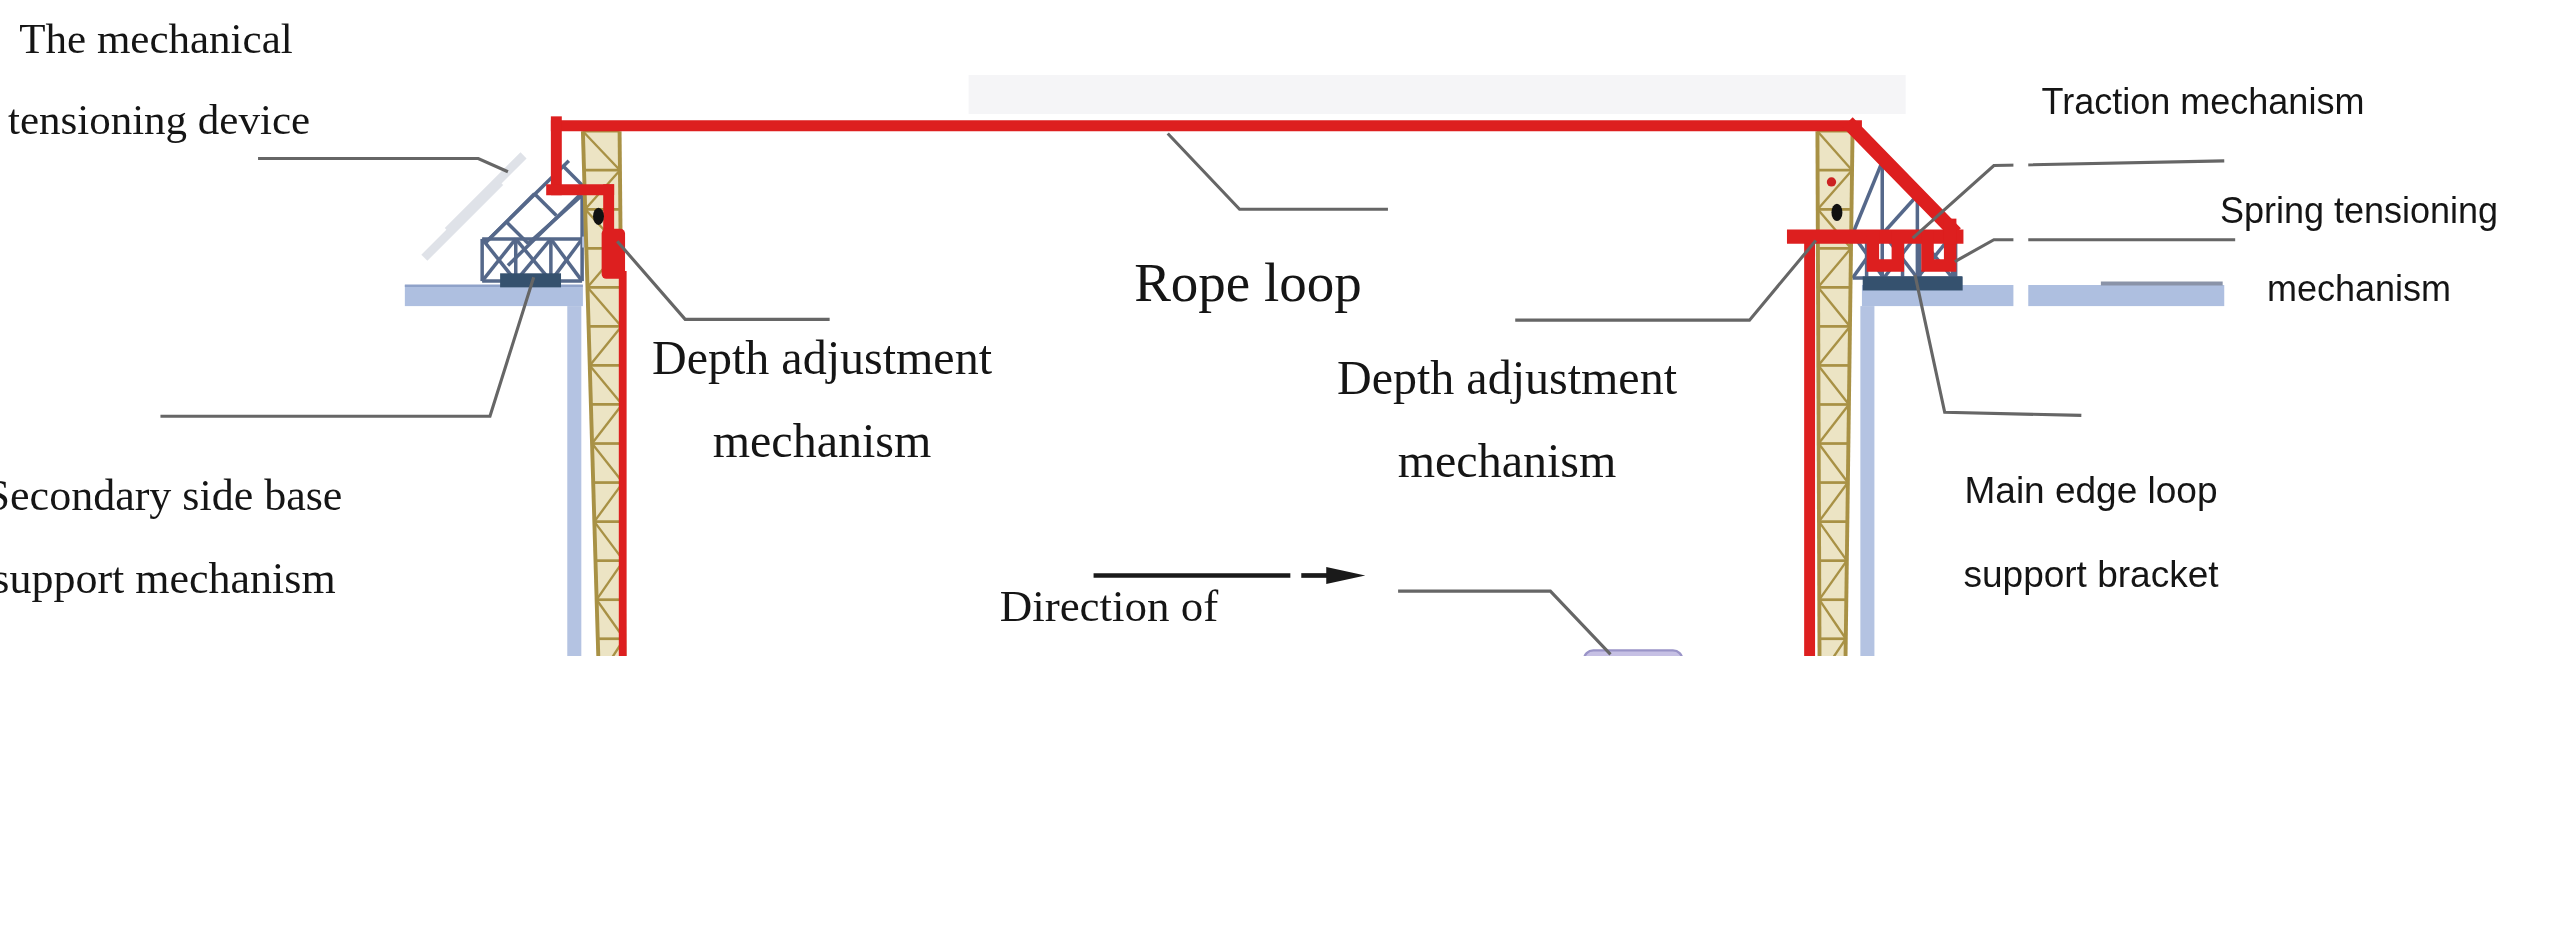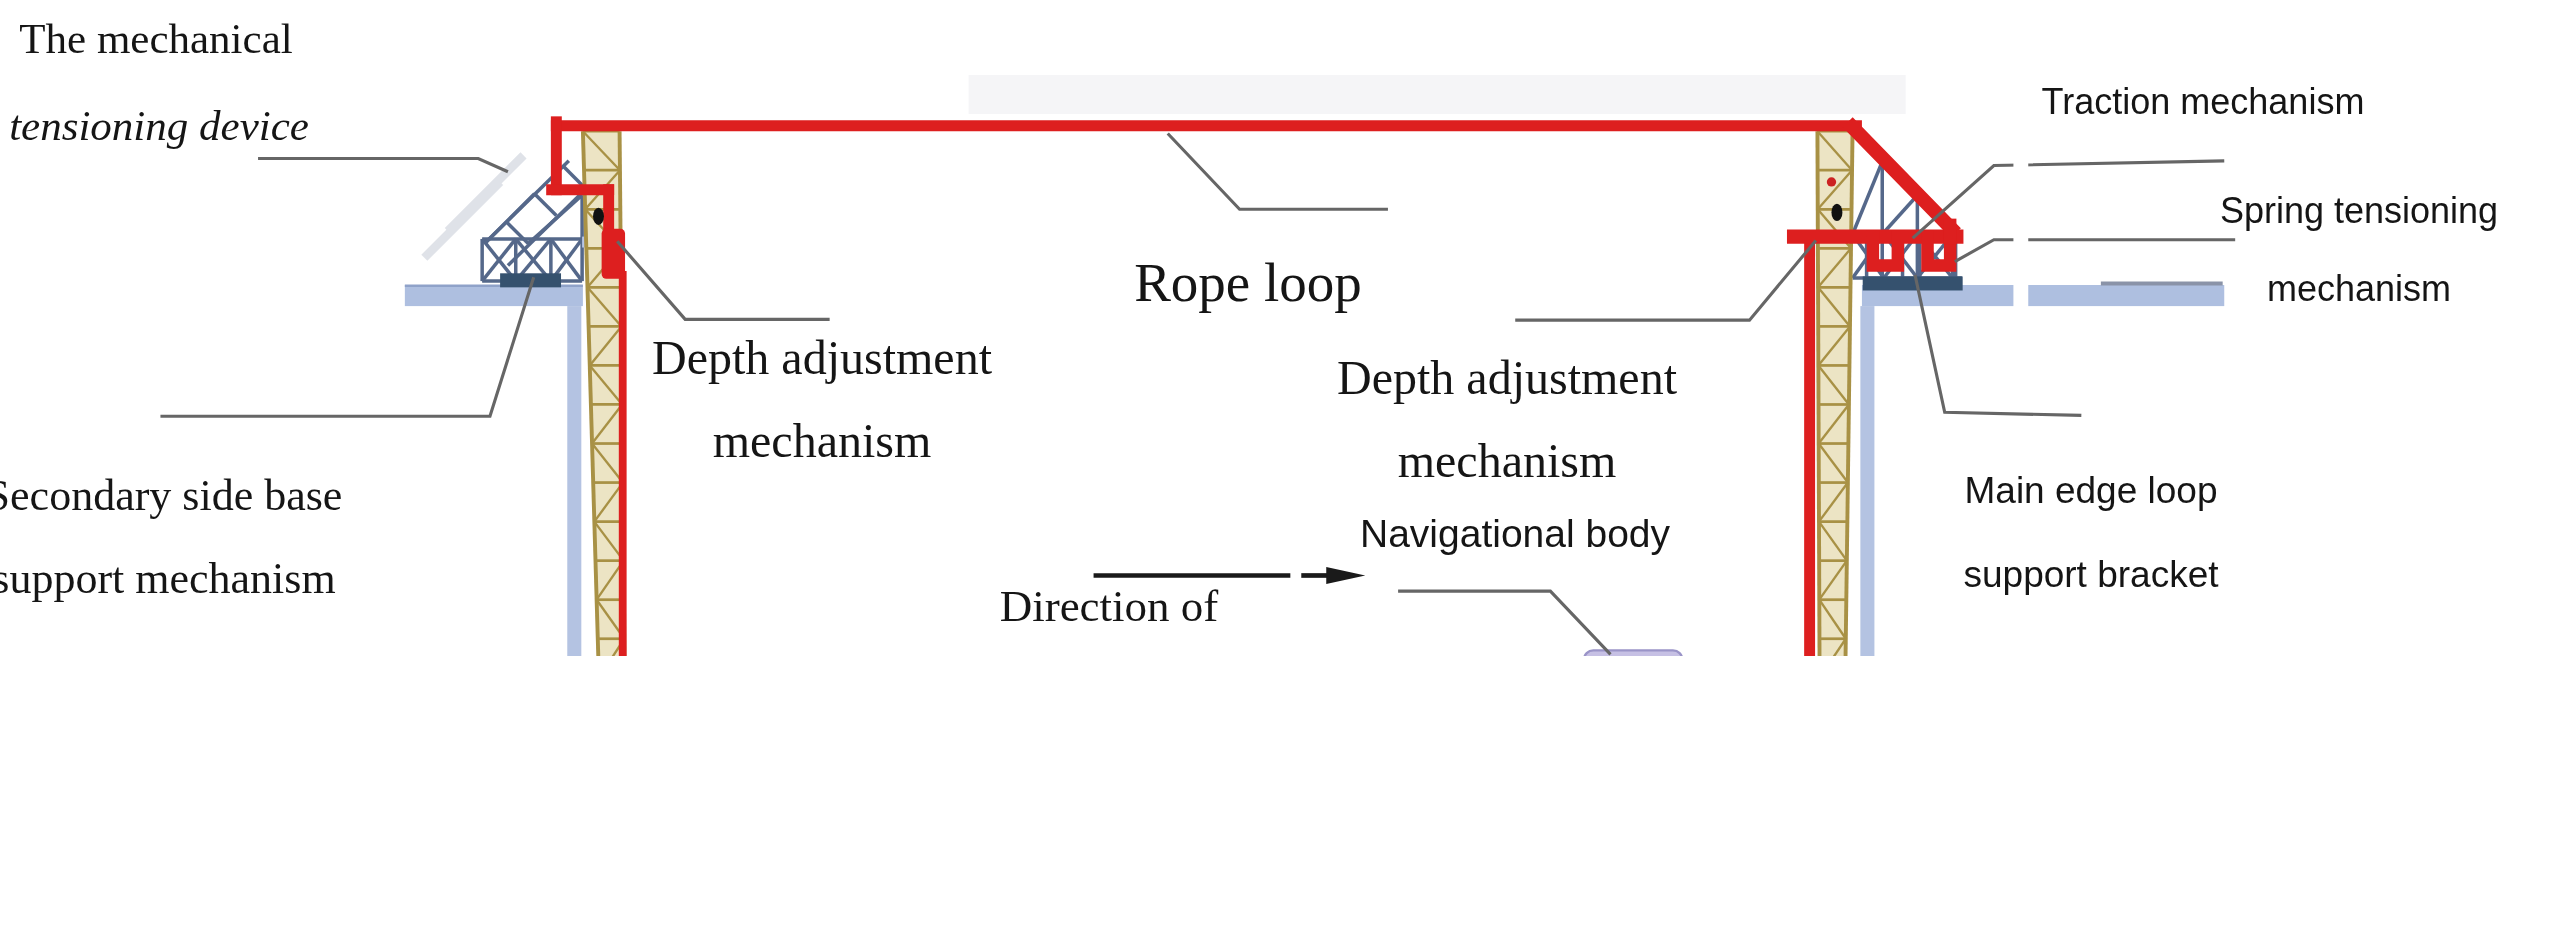--- a/index.html
+++ b/index.html
@@ -207,34 +207,33 @@
     <rect x="2578" y="170" width="19" height="280" fill="#ffffff"></rect>
 
     <g>
       <line x1="1400" y1="737" x2="1652" y2="737" stroke="#1a1a1a" stroke-width="6"></line>
       <line x1="1666" y1="737" x2="1700" y2="737" stroke="#1a1a1a" stroke-width="6"></line>
       <polygon points="1698,726 1698,748 1748,737" fill="#1a1a1a"></polygon>
     </g>
   </svg>
 
   <div class="lbl serif f55" style="left:156px;top:15.6px;">The mechanical</div>
-  <div class="lbl serif f55" style="left:159px;top:103px;font-style:italic;">tensioning device</div>
+  <div class="lbl serif f55" style="left:159px;top:97px;">tensioning device</div>
 
   <div class="lbl serif f56" style="left:164px;top:473px;">Secondary side base</div>
   <div class="lbl serif f56" style="left:164px;top:556px;">support mechanism</div>
 
   <div class="lbl serif f62" style="left:822px;top:333px;">Depth adjustment</div>
   <div class="lbl serif f62" style="left:822px;top:416px;">mechanism</div>
 
   <div class="lbl serif f70" style="left:1248px;top:254px;">Rope loop</div>
 
   <div class="lbl serif f62" style="left:1507px;top:353px;">Depth adjustment</div>
   <div class="lbl serif f62" style="left:1507px;top:436px;">mechanism</div>
 
-  <div class="lbl sans f50" style="left:1515px;top:514px;">Navigational body</div>
 
   <div class="lbl serif f58" style="left:1109px;top:583px;">Direction of</div>
   <div class="lbl serif f58" style="left:1109px;top:669px;">movement</div>
 
   <div class="lbl sans f46" style="left:2203px;top:83px;">Traction mechanism</div>
 
   <div class="lbl sans f46" style="left:2359px;top:192px;">Spring tensioning</div>
   <div class="lbl sans f46" style="left:2359px;top:270px;">mechanism</div>
 
   <div class="lbl sans f48" style="left:2091px;top:472px;">Main edge loop</div>

